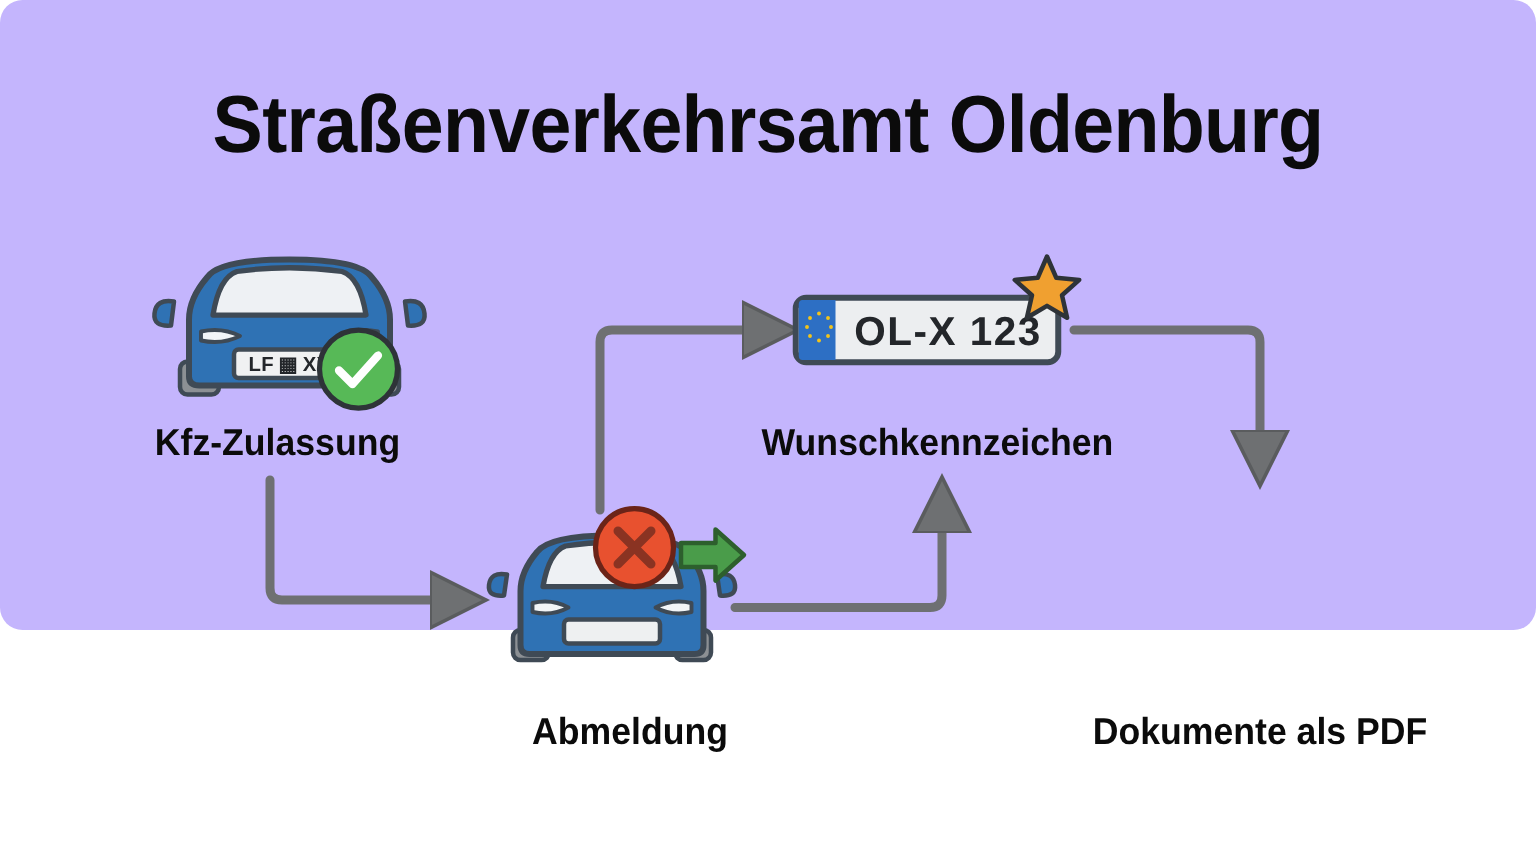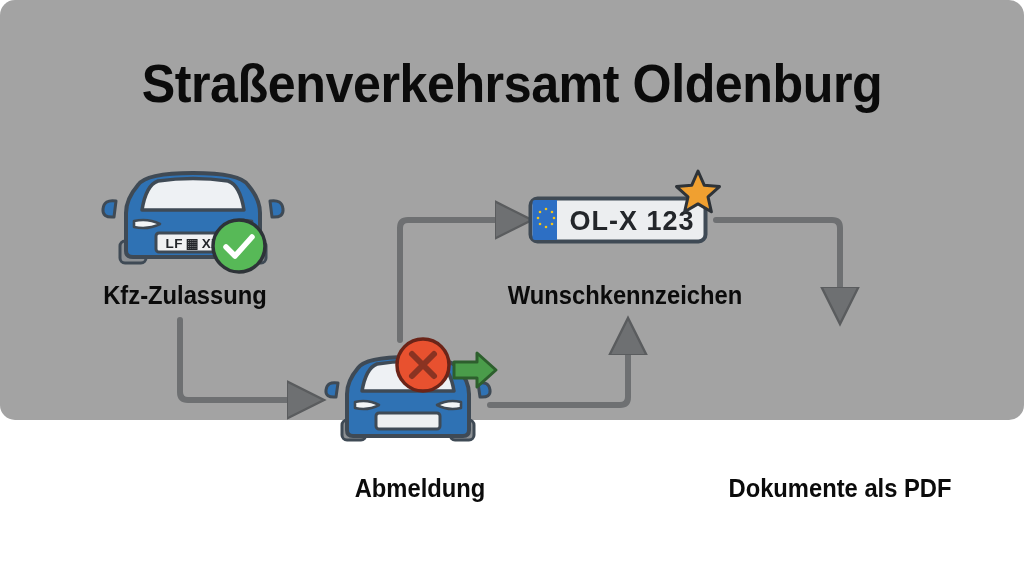--- a/index.html
+++ b/index.html
@@ -11,21 +11,21 @@
     width: 1024px;
     height: 572px;
     overflow: hidden;
     font-family: "Liberation Sans", sans-serif;
     position: relative;
   }
   #stage {
     position: relative;
     width: 1024px;
     height: 420px;
-    background: #a3a3a3;
+    background: #c4b5fd;
     border-radius: 15px;
   }
 
   
   .title {
     position: absolute;
     top: 52px;
     left: 0;
     width: 1024px;
     text-align: center;

